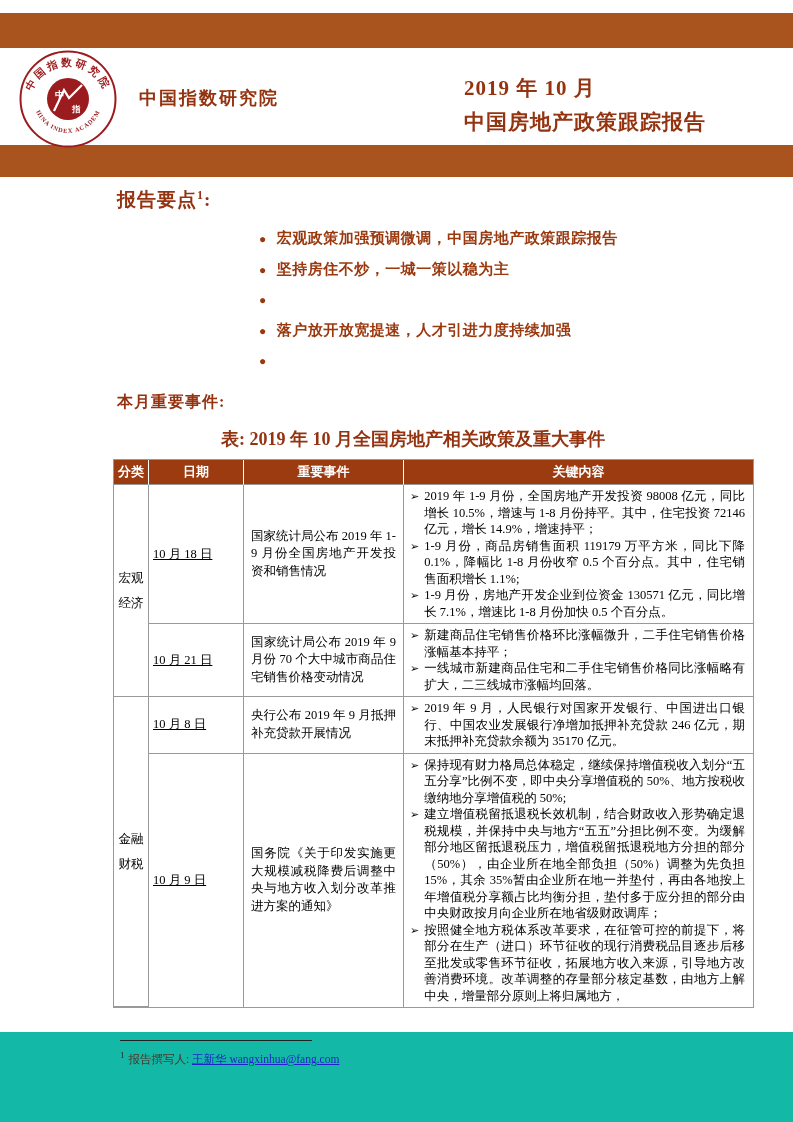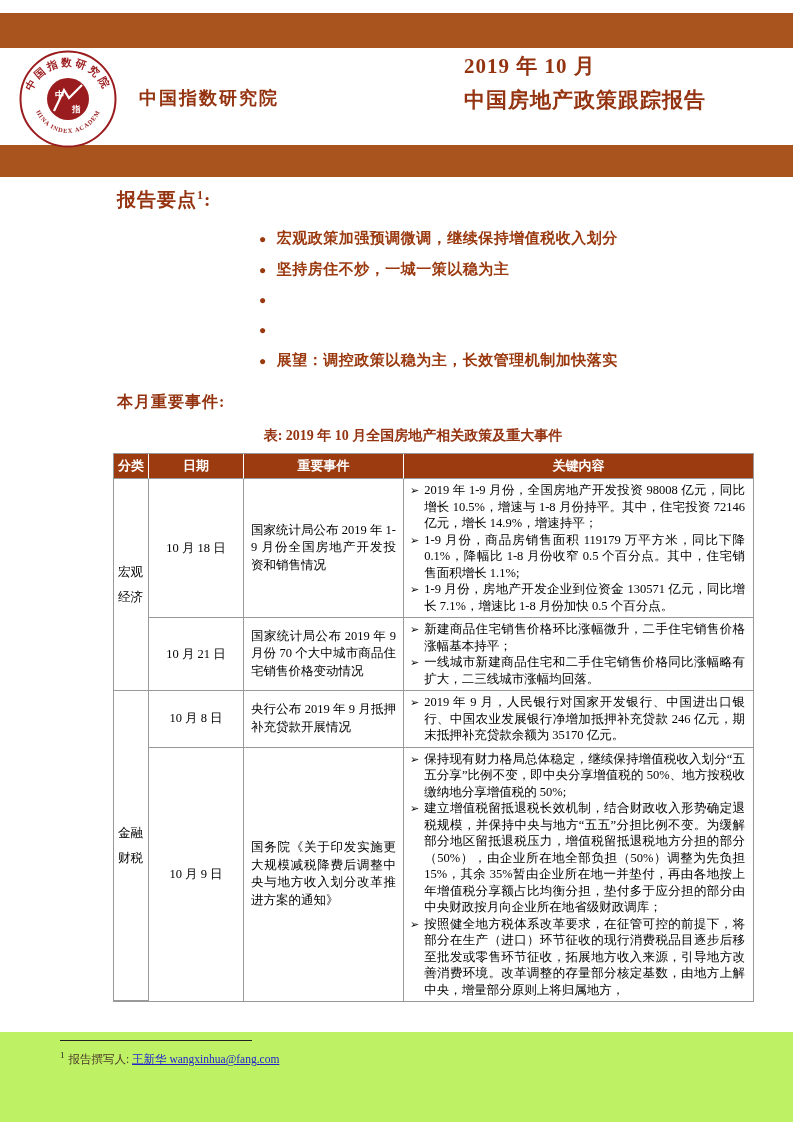--- a/index.html
+++ b/index.html
@@ -4,43 +4,43 @@
 <style>
   html,body{margin:0;padding:0;background:#ffffff;}
   .page{position:relative;width:793px;height:1122px;margin:0 auto;background:#fff;overflow:hidden;
         font-family:"Liberation Serif","DejaVu Serif",serif;}
   .bar{background:#A9541E;}
   .bar-top{margin-top:13px;height:35px;}
   .bar-mid{height:32px;}
   .masthead{position:relative;height:97px;}
   .logo{position:absolute;left:18px;top:1px;width:100px;height:100px;z-index:2;}
   .org-name{position:absolute;left:139px;top:38px;font-size:18px;font-weight:bold;color:#943310;letter-spacing:2px;}
-  .report-title{position:absolute;left:464px;top:1px;color:#943310;font-weight:bold;font-size:21px;line-height:34px;letter-spacing:1px;}
+  .report-title{position:absolute;left:464px;top:23px;color:#943310;font-weight:bold;font-size:21px;line-height:34px;letter-spacing:1px;}
   .content{padding:0 89px 0 113px;}
   .hl-heading{margin:10px 0 0 4px;font-size:19px;font-weight:bold;color:#943310;letter-spacing:1px;}
   .hl-heading sup{font-size:12px;}
   .hl-list{margin:10px 0 0 146px;padding:0;list-style:none;}
   .hl-item{display:flex;align-items:baseline;gap:10px;font-size:15px;font-weight:bold;color:#9A380E;line-height:30px;letter-spacing:0.5px;}
   .hl-bullet{font-size:12px;flex:0 0 auto;}
   .events-heading{margin:16px 0 0 4px;font-size:16px;font-weight:bold;color:#943310;letter-spacing:1px;}
-  .table-caption{margin-top:14px;width:600px;text-align:center;font-size:14px;font-weight:bold;color:#943310;}
+  .table-caption{margin-top:14px;width:600px;text-align:center;font-size:18px;font-weight:bold;color:#943310;}
   table.events{border-collapse:separate;border-spacing:0;width:641px;margin-top:8px;border:1px solid #999;color:#000;}
   table.events th{background:#9C3B10;color:#fff;font-weight:bold;font-size:13px;line-height:16px;
         padding:4px 2px;border-right:1px solid #fff;border-bottom:1px solid #999;text-align:center;vertical-align:middle;}
   table.events th:last-child{border-right:none;}
   table.events td{border-right:1px solid #999;border-bottom:1px solid #999;vertical-align:middle;font-size:12.5px;}
   table.events td:last-child{border-right:none;}
   table.events tr:last-child td{border-bottom:none;}
-  td.cat-cell{width:26px;padding:2px 4px;text-align:left;line-height:25px;word-break:break-all;}
-  td.date-cell{width:86px;text-align:center;padding:2px 4px;white-space:nowrap;}
+  td.cat-cell{width:26px;padding:2px 4px;text-align:center;line-height:25px;word-break:break-all;}
+  td.date-cell{width:86px;padding:2px 4px;white-space:nowrap;text-decoration:underline;}
   td.event-cell{width:145px;line-height:17.5px;text-align:justify;padding:4px 7px;}
   td.content-cell{line-height:16.5px;padding:3px 8px 3px 6px;}
   .point{display:flex;gap:5px;text-align:justify;}
   .point .arrow{flex:0 0 auto;font-size:11px;line-height:16.5px;}
-  .footnote{position:absolute;left:0;top:1032px;right:0;bottom:0;background:#bef264;padding:8px 0 0 60px;}
+  .footnote{position:absolute;left:0;top:1032px;right:0;bottom:0;background:#14b8a6;padding:8px 0 0 120px;}
   .fn-rule{width:192px;height:1px;background:#222;}
   .fn-text{margin-top:9px;font-size:11.5px;color:#4a3428;}
   .fn-text sup{font-size:9px;color:#222;margin-right:4px;}
   .fn-link{color:#2222CC;text-decoration:underline;cursor:pointer;}
   .ring-cn{font-size:10.5px;font-weight:bold;fill:#9B1C1E;letter-spacing:3px;}
   .ring-en{font-size:6.3px;font-weight:bold;fill:#9B1C1E;letter-spacing:0.8px;}
   .disc-char{fill:#fff;font-weight:bold;}
 </style>
 </head>
 <body>
@@ -74,35 +74,35 @@
 
   <div class="content">
 
     <div class="hl-heading">
       <span>报告要点</span><sup>1</sup><span>:</span>
     </div>
 
     <ul class="hl-list">
       <li class="hl-item">
           <span class="hl-bullet">●</span>
-          <span>宏观政策加强预调微调，继续保持增值税收入划分</span>
+          <span>宏观政策加强预调微调，中国房地产政策跟踪报告</span>
         </li>
       <li class="hl-item">
           <span class="hl-bullet">●</span>
           <span>坚持房住不炒，一城一策以稳为主</span>
         </li>
       <li class="hl-item">
           <span class="hl-bullet">●</span>
         </li>
       <li class="hl-item">
           <span class="hl-bullet">●</span>
+          <span>落户放开放宽提速，人才引进力度持续加强</span>
         </li>
       <li class="hl-item">
           <span class="hl-bullet">●</span>
-          <span>展望：调控政策以稳为主，长效管理机制加快落实</span>
         </li>
     </ul>
 
     <div class="events-heading">本月重要事件:</div>
 
     <div class="table-caption">表: 2019 年 10 月全国房地产相关政策及重大事件</div>
 
     <table class="events">
       <thead>
         <tr>

